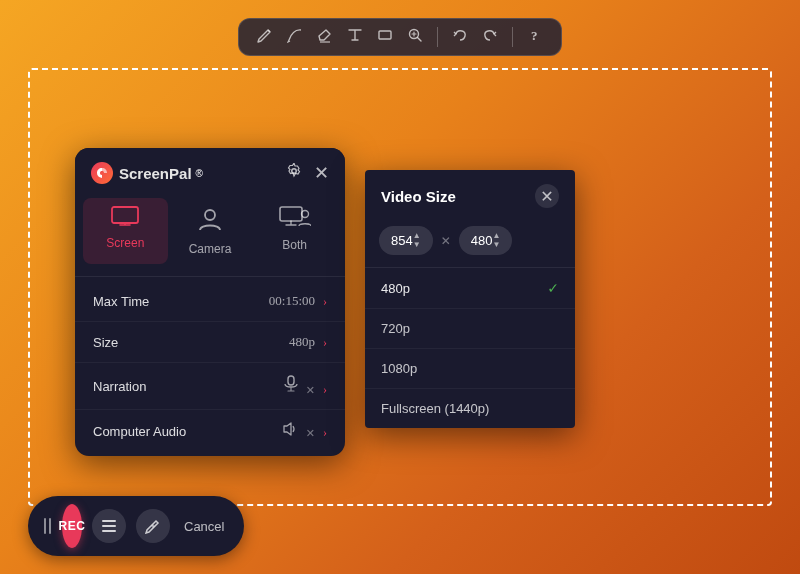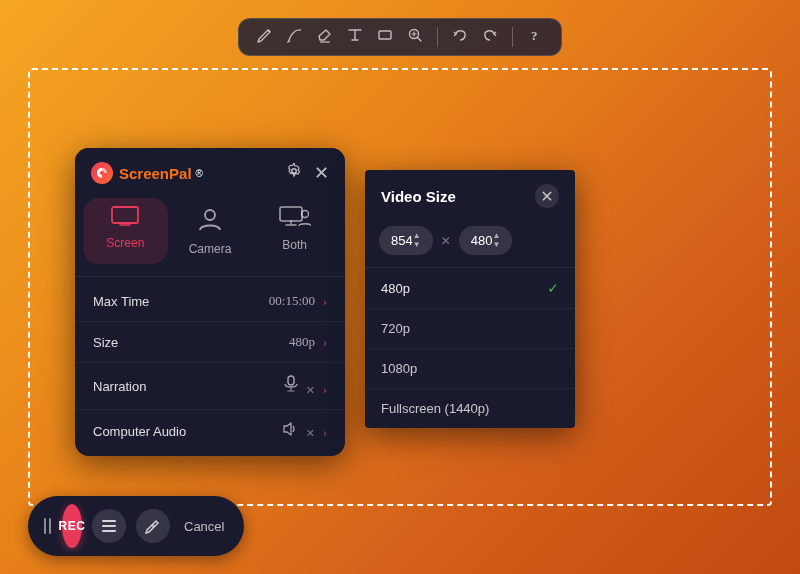--- a/index.html
+++ b/index.html
@@ -83,21 +83,21 @@
       background: linear-gradient(135deg, #e8395a, #ff6b35);
       border-radius: 50%;
       display: flex;
       align-items: center;
       justify-content: center;
       font-size: 11px;
       color: white;
       font-weight: bold;
     }
     .sp-logo-text {
-      color: #f97316;
+      color: #e5e5e5;
       font-size: 15px;
       font-weight: 600;
     }
     .sp-header-icons {
       display: flex;
       align-items: center;
       gap: 12px;
     }
     .sp-header-icon {
       color: rgba(255,255,255,0.7);
@@ -112,21 +112,21 @@
       gap: 0;
       justify-content: space-around;
     }
     .mode-tab {
       display: flex;
       flex-direction: column;
       align-items: center;
       gap: 4px;
       cursor: pointer;
       padding: 8px 20px;
-      border-radius: 16px;
+      border-radius: 8px;
       flex: 1;
     }
     .mode-tab.active {
       background: rgba(232, 57, 90, 0.15);
     }
     .mode-tab-icon {
       font-size: 22px;
       color: rgba(255,255,255,0.6);
     }
     .mode-tab.active .mode-tab-icon {

